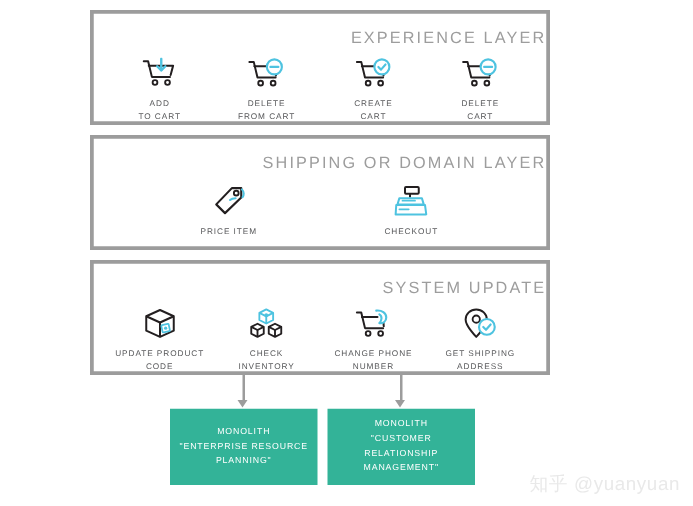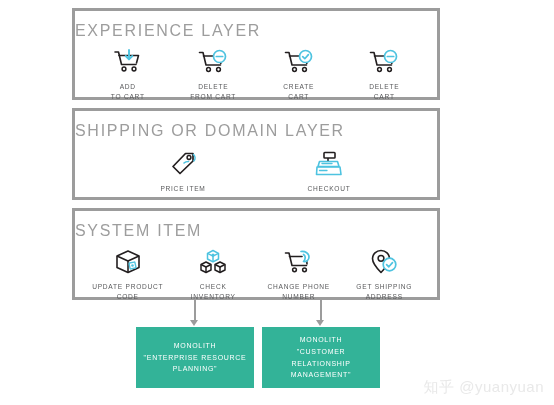--- a/index.html
+++ b/index.html
@@ -23,23 +23,23 @@
     width: 368px;
     box-sizing: border-box;
     border: 3px solid #9c9c9c;
     background: #ffffff;
   }
   #layer-experience { top: 8px;   height: 92px; }
   #layer-process    { top: 108px; height: 92px; }
   #layer-system     { top: 208px; height: 92px; }
 
   .layer-title {
-    text-align: left;
+    text-align: right;
     color: #9d9d9d;
-    font-size: 16px;
+    font-size: 13px;
     letter-spacing: 1.7px;
     font-weight: 400;
     margin-top: 11px;
   }
 
   .node-row {
     display: flex;
     justify-content: space-around;
     align-items: flex-start;
     margin-top: 7px;
@@ -233,21 +233,21 @@
           <path d="M4.5 19.5 L12 19.5" stroke="#4ec3e0" stroke-width="1.3" stroke-linecap="round"></path>
         </svg>
       </div>
       <div class="node-label">CHECKOUT</div>
     </div>
 
   </div>
 </div>
 
 <div class="layer" id="layer-system">
-  <div class="layer-title">SYSTEM ITEM</div>
+  <div class="layer-title">SYSTEM UPDATE</div>
   <div class="node-row">
 
     <div class="node">
       <div class="node-icon">
         <svg width="28" height="26" viewBox="0 0 28 26">
           <g fill="none" stroke="#231f20" stroke-width="1.6" stroke-linejoin="round">
             <path d="M14 2 L25 7 L25 18.5 L14 23.5 L3 18.5 L3 7 Z"></path>
             <path d="M3 7 L14 12 L25 7"></path>
             <path d="M14 12 L14 23.5"></path>
           </g>

